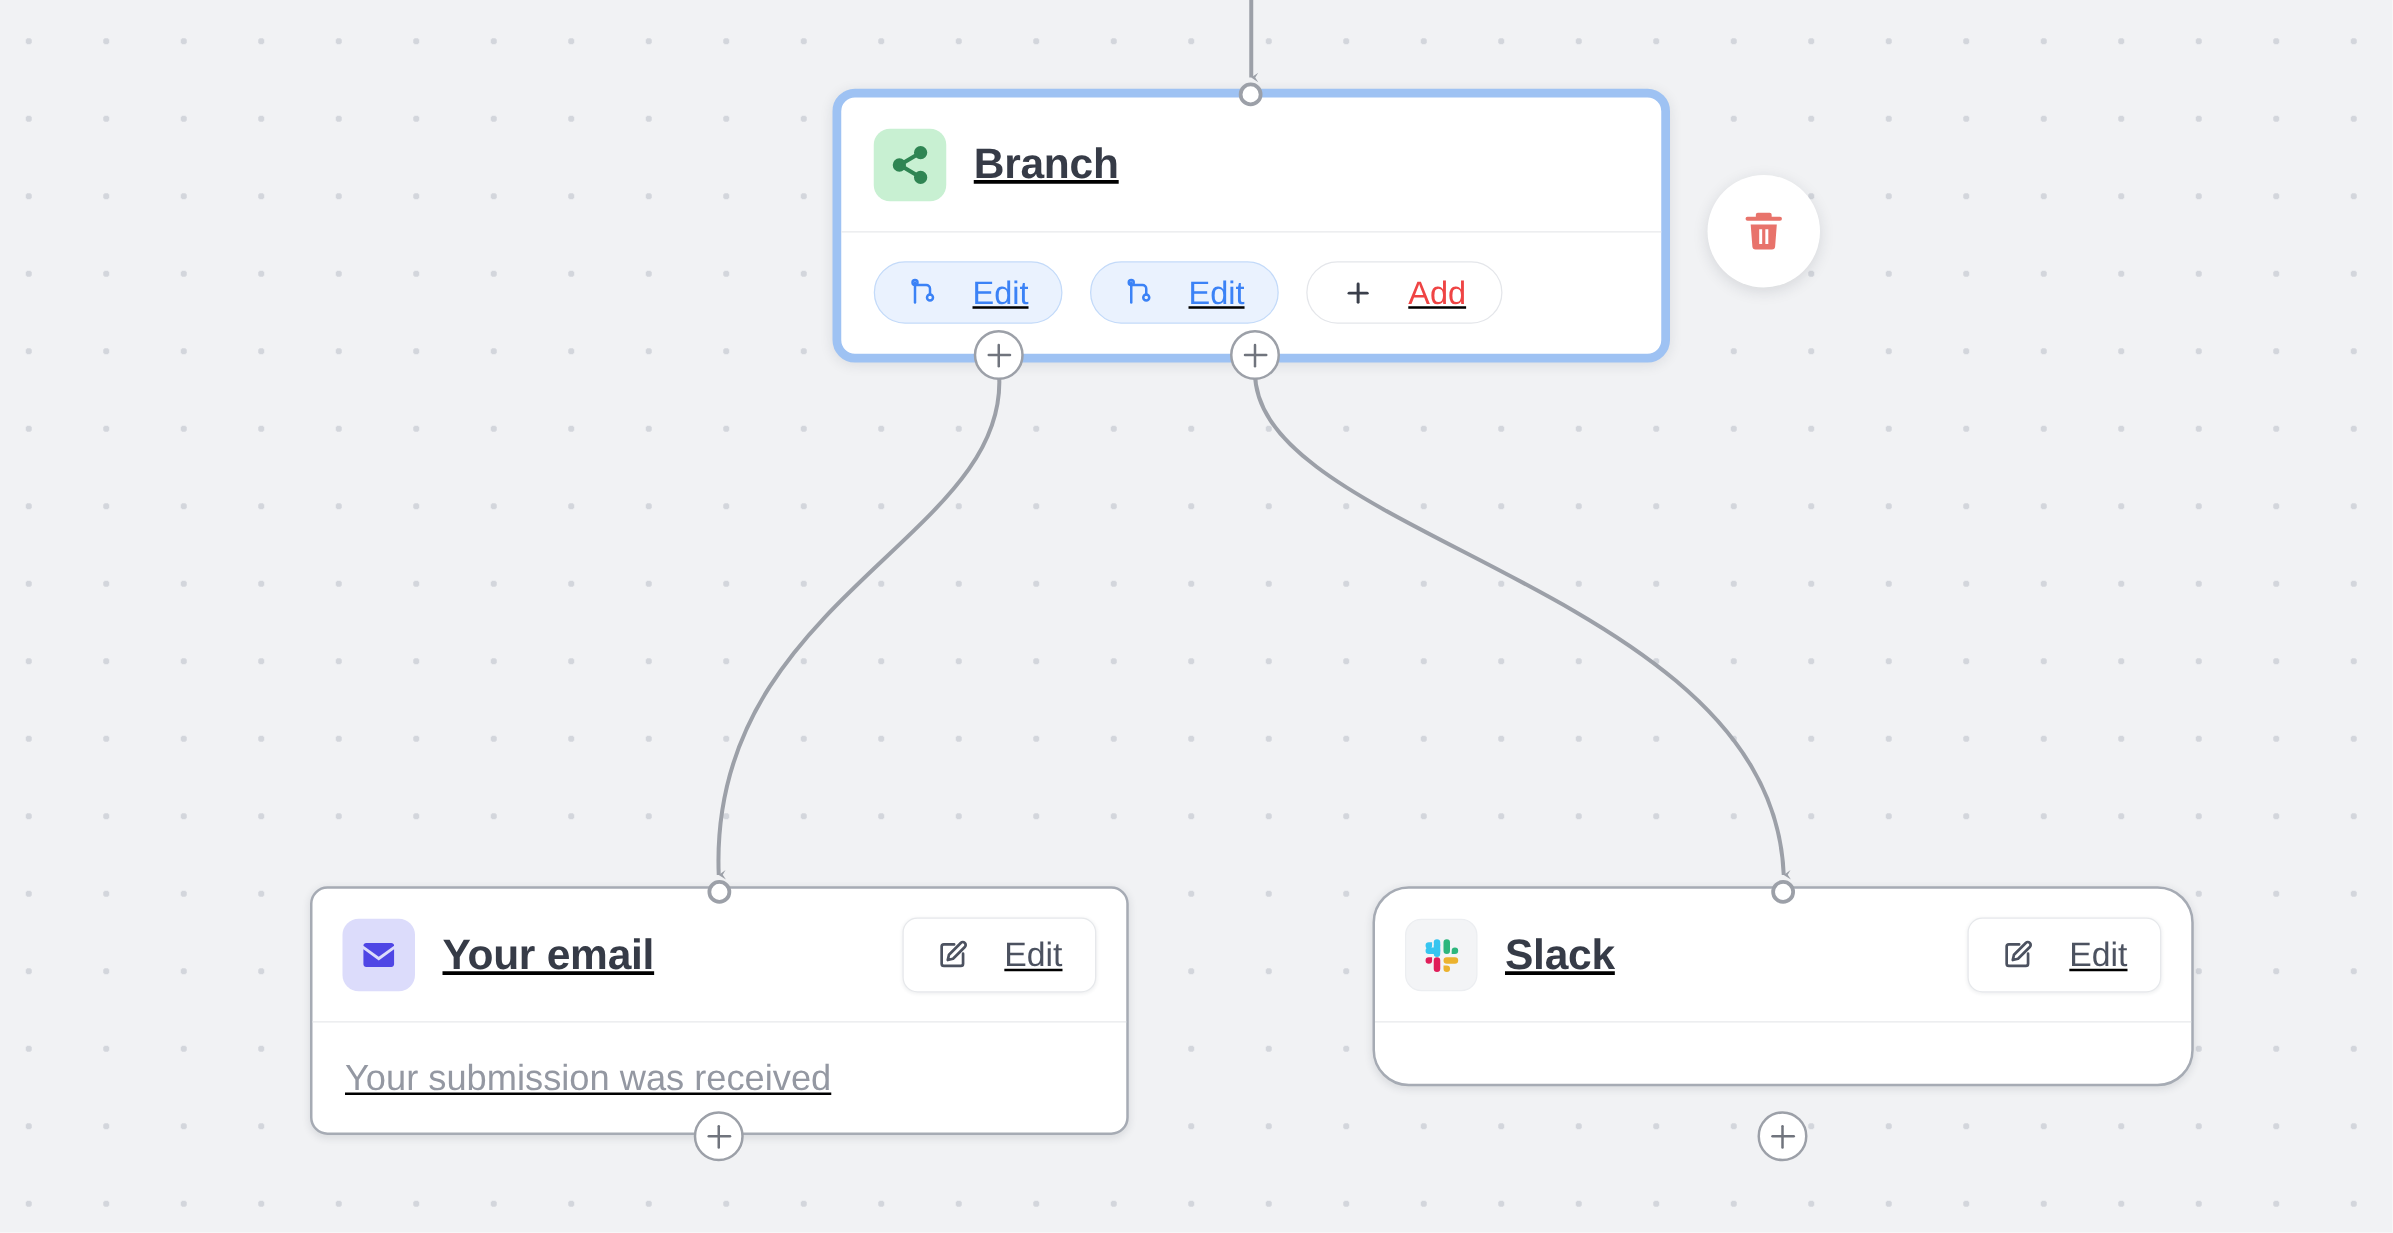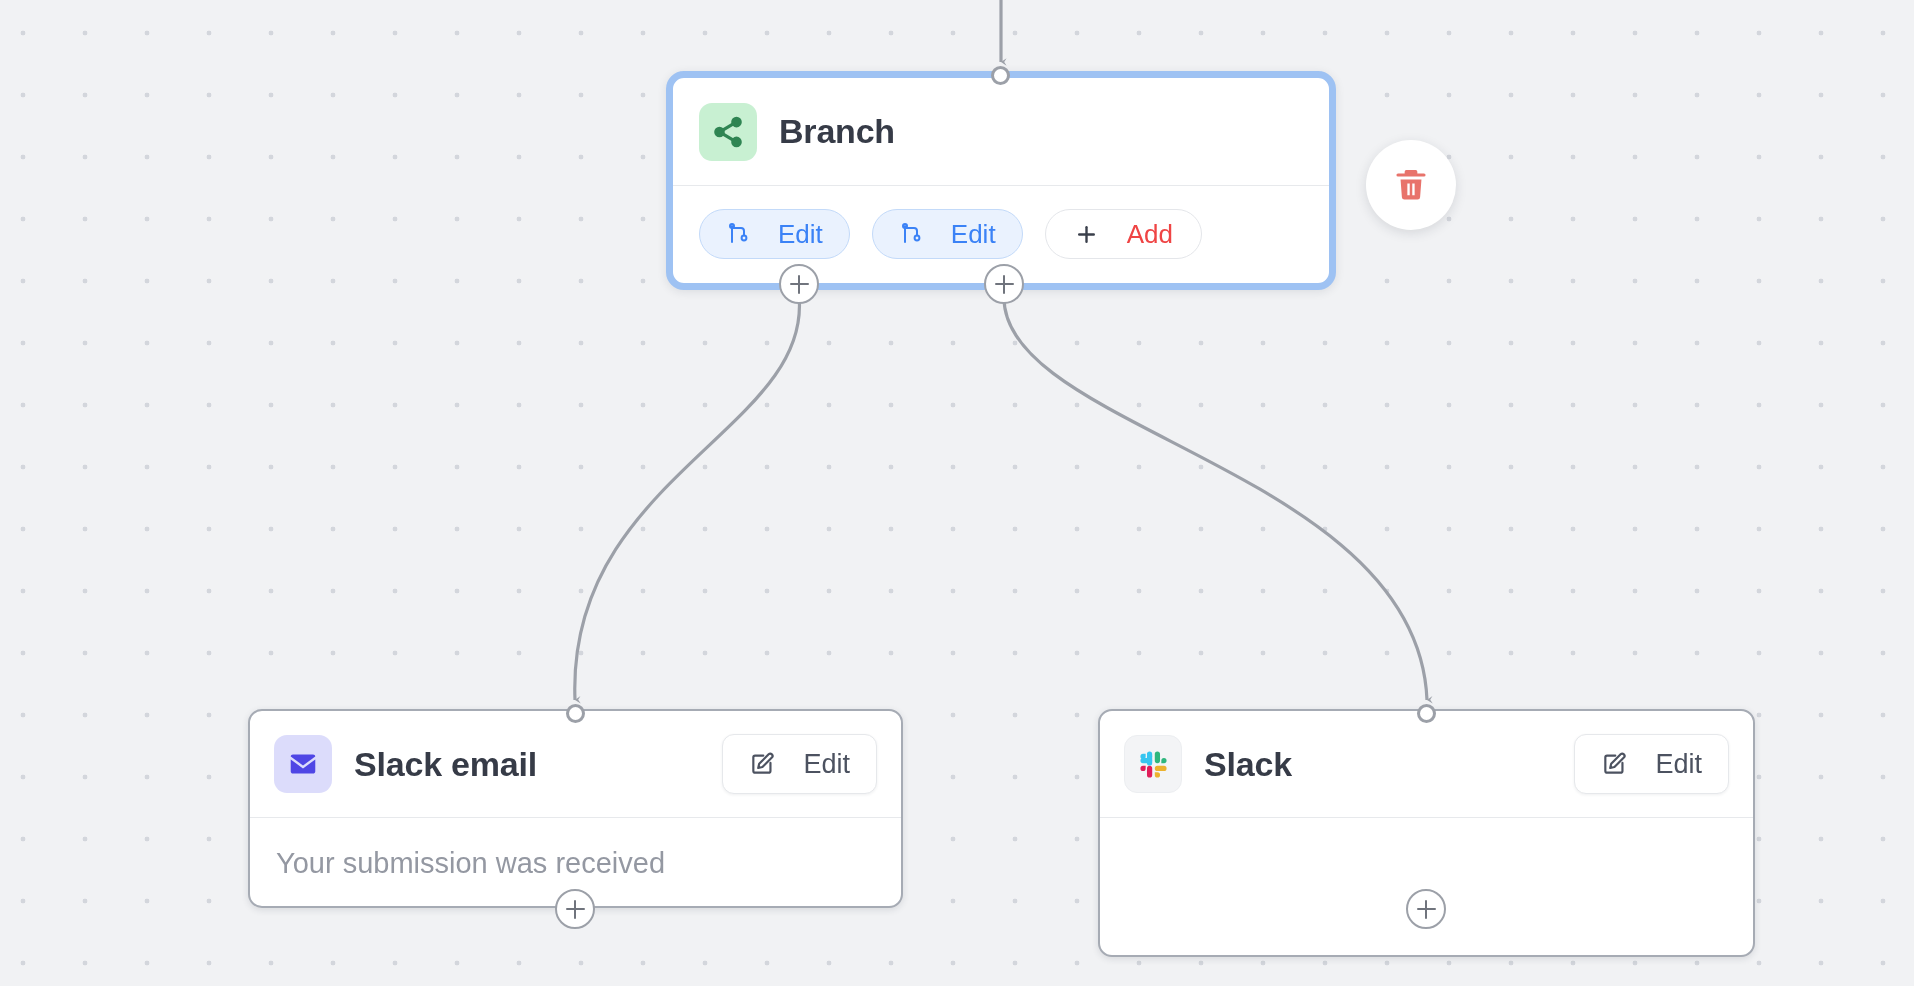--- a/index.html
+++ b/index.html
@@ -35,20 +35,21 @@
     stroke: #9ca0a8;
     stroke-width: 3.2;
   }
   .edge-arrow { fill: #9ca0a8; }
 
   
   .node {
     position: absolute;
     background: #ffffff;
     border-radius: 14px;
+    text-decoration: underline;
   }
 
   
   #node-branch {
     left: 666px;
     top: 71px;
     width: 670px;
     height: 219px;
     border-radius: 18px;
     border: 7px solid #9ec2f3;
@@ -69,21 +70,21 @@
     gap: 22px;
     padding: 0 26px;
   }
 
   
   .node-action {
     border: 2px solid #a6abb4;
     box-shadow: 0 2px 7px rgba(31,41,55,0.12);
   }
   #node-email { left: 248px; top: 709px; width: 655px; height: 199px; }
-  #node-slack { left: 1098px; top: 709px; width: 657px; height: 248px; }
+  #node-slack { left: 1098px; top: 709px; width: 657px; height: 160px; border-radius: 29px; }
   .node-action .node-head {
     height: 107px;
     display: flex;
     align-items: center;
     padding: 0 24px;
     border-bottom: 1px solid #e7e9ec;
   }
   .node-action .node-body {
     height: 90px;
     display: flex;
@@ -304,21 +305,21 @@
   <div class="dot-handle" style="left:566px; top:704px;"></div>
 
   <div class="node node-action" id="node-email">
     <div class="node-head">
       <div class="icon-tile tile-indigo">
         <svg width="32" height="32" viewBox="0 0 24 24" fill="#4f46e5">
           <path d="M2.8 6.4c0-.9.75-1.6 1.66-1.6h15.08c.91 0 1.66.7 1.66 1.6L12 13.1 2.8 6.4Z"></path>
           <path d="M2.8 8.6v9c0 .9.75 1.6 1.66 1.6h15.08c.91 0 1.66-.7 1.66-1.6v-9L12 15.3 2.8 8.6Z"></path>
         </svg>
       </div>
-      <span class="node-title">Slack email</span>
+      <span class="node-title">Your email</span>
       <button class="btn btn-node-edit">
         <span>
           <svg width="26" height="26" viewBox="0 0 24 24" fill="none" stroke="#4c5260" stroke-width="2" stroke-linecap="round" stroke-linejoin="round">
             <path d="M13.2 4.2H5.6A1.6 1.6 0 0 0 4 5.8v12.6a1.6 1.6 0 0 0 1.6 1.6h12.6a1.6 1.6 0 0 0 1.6-1.6v-7.4"></path>
             <path d="M18.1 3.1a2.1 2.1 0 0 1 3 3L12.4 14.8l-3.9.9.9-3.9 8.7-8.7Z"></path>
           </svg>
         </span>
         <span>Edit</span>
       </button>
     </div>

